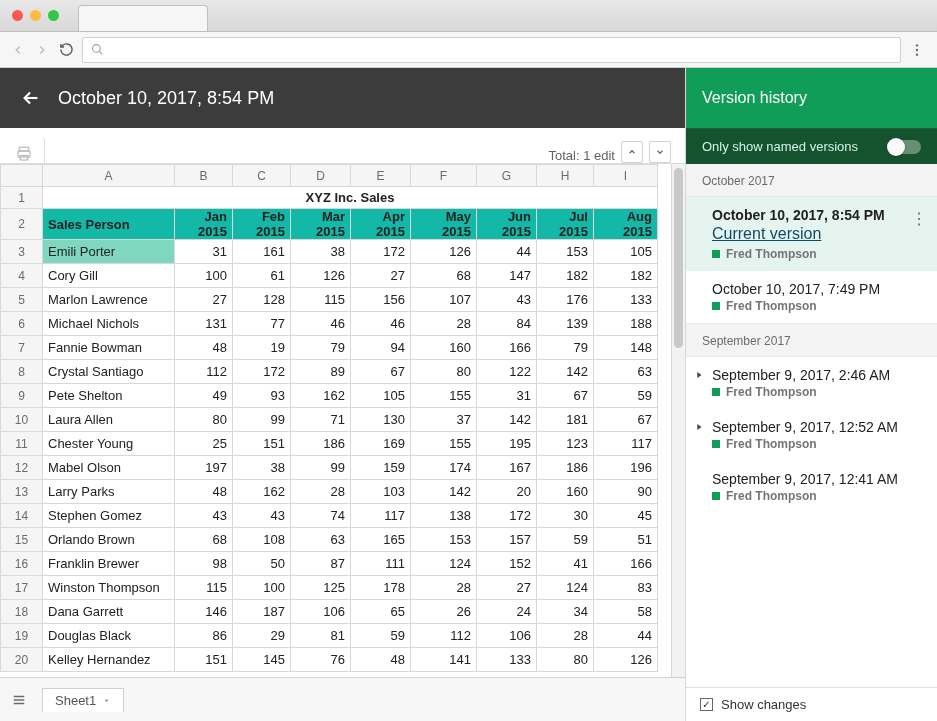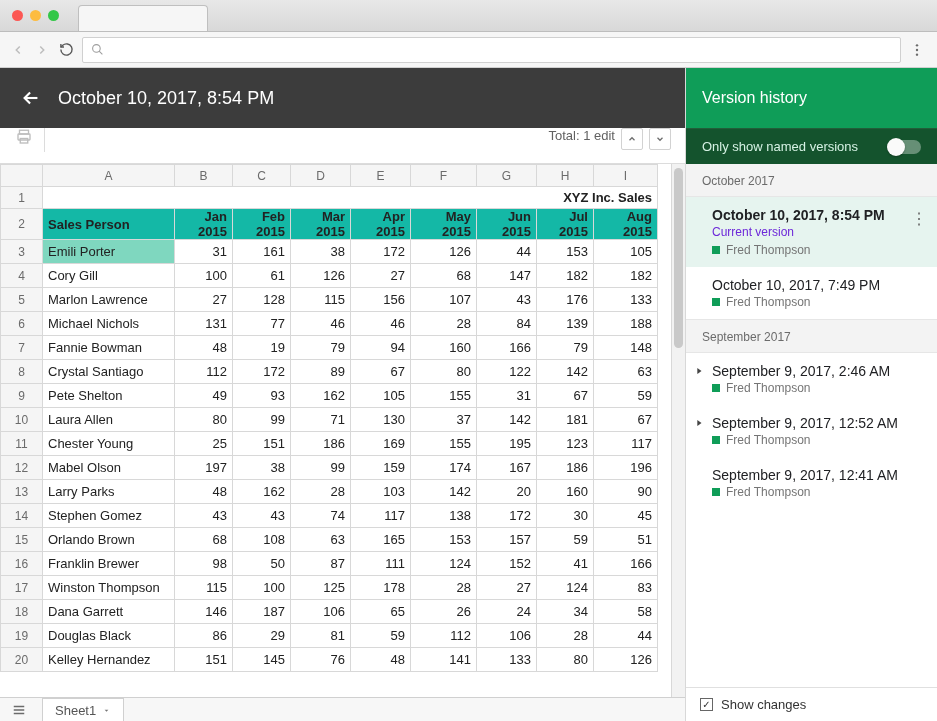--- a/index.html
+++ b/index.html
@@ -38,49 +38,49 @@
 .side { width: 252px; border-left: 1px solid #d8d8d8; display: flex; flex-direction: column; background: #fff; }
 
 .header-dark {
   height: 60px; background: #3c3c3c; color: #fff;
   display: flex; align-items: center; padding: 0 20px; gap: 16px; font-size: 18px; font-weight: 500;
 }
 .back-arrow { width: 22px; height: 22px; display: flex; align-items: center; justify-content: center; }
 
 .subbar {
   height: 36px; border-bottom: 1px solid #dcdcdc;
-  display: flex; align-items: flex-start; padding: 0 14px; color: #616161; font-size: 13px;
+  display: flex; align-items: flex-end; padding: 0 14px; color: #616161; font-size: 13px;
 }
 .print { width: 20px; height: 18px; color: #bdbdbd; }
 .subbar .spacer { flex: 1; }
 .caret-box { width: 22px; height: 22px; border: 1px solid #d2d2d2; border-radius: 2px; margin-left: 6px; display: flex; align-items: center; justify-content: center; color: #6c6c6c; }
 
 .sheet-wrap { flex: 1; display: flex; flex-direction: column; overflow: hidden; position: relative; }
 .grid-scroll { flex: 1; overflow: hidden; position: relative; }
 
 table.sheet { border-collapse: collapse; table-layout: fixed; font-size: 13px; color: #222; }
 table.sheet th, table.sheet td { border: 1px solid #d8d8d8; height: 22px; }
 table.sheet th { background: #f5f5f5; font-weight: 400; color: #6b6b6b; font-size: 12px; }
 .corner { width: 42px; background: #f5f5f5; border: 1px solid #d8d8d8; }
 .rowhdr { width: 42px; text-align: center; background: #f5f5f5; color: #6b6b6b; font-size: 12px; }
 td.txt { padding: 4px 5px; text-align: left; white-space: nowrap; overflow: hidden; }
 td.num { padding: 0 5px; text-align: right; }
 th.colhdr { text-align: center; }
 .data-hdr { background: #14b8a6; font-weight: 700; text-align: right; padding: 0 5px;}
 .data-hdr.first { text-align: left; }
-.title-cell { font-weight: 700; text-align: right; padding: 0 5px; margin-left: 43px; }
+.title-cell { font-weight: 700; text-align: center; padding: 0 5px; margin-left: 43px; }
 .hl { background: #7fd7bf !important; }
 .scroll-track {
   position: absolute; right: 0; top: 0; bottom: 0; width: 14px;
   background: #f2f2f2; border-left: 1px solid #d8d8d8;
 }
 .scroll-thumb { position: absolute; left: 2px; right: 2px; top: 4px; height: 180px; background: #c9c9c9; border-radius: 6px; }
 
 .footer {
-  height: 24px; border-top: 1px solid #d0d0d0; background: #f7f7f7;
+  height: 44px; border-top: 1px solid #d0d0d0; background: #f7f7f7;
   display: flex; align-items: center; padding: 0 10px; gap: 14px; color: #555; font-size: 13px;
 }
 .footer .menu-icon { width: 18px; color: #6b6b6b; }
 .sheet-tab {
   background: #fff; border: 1px solid #d0d0d0; border-bottom: none;
   padding: 4px 12px; border-radius: 0; display: flex; align-items: center; gap: 6px;
 }
 
 
 .side-header {
@@ -98,22 +98,22 @@
 }
 .toggle::after {
   content: ""; width: 18px; height: 18px; border-radius: 50%; background: #fafafa;
   position: absolute; left: -2px; top: -2px; box-shadow: 0 1px 2px rgba(0,0,0,.3);
 }
 .versions { flex: 1; overflow-y: auto; font-size: 13px; color: #202124; }
 .month { padding: 10px 16px 8px; color: #6b6b6b; font-size: 12px; background: #f3f3f3; border-bottom: 1px solid #e6e6e6; border-top: 1px solid #e6e6e6;}
 .month:first-child { border-top: none; }
 .ver { padding: 10px 16px 10px 26px; position: relative; }
 .ver .title { font-size: 14px; margin-bottom: 2px; }
-.ver .sub { color: #6d28d9; font-size: 12px; margin-bottom: 4px; }
-.ver .author { color: #757575; font-size: 12px; display: flex; align-items: center; gap: 6px; }
+.ver .sub { color: #0c4a6e; font-size: 16px; margin-bottom: 4px; text-decoration: underline; }
+.ver .author { color: #757575; font-size: 12px; display: flex; align-items: center; gap: 6px; font-weight: bold; }
 .sq { width: 8px; height: 8px; background: #0f9d58; display: inline-block; }
 .ver.active { background: #e6f4ef; }
 .ver.active .title { font-weight: 700; }
 .ver .kebab2 { position: absolute; right: 10px; top: 12px; color: #6b6b6b; font-size: 16px; }
 .ver .expand { position: absolute; left: 8px; top: 13px; }
 .side-footer {
   height: 34px; border-top: 1px solid #e0e0e0; display: flex; align-items: center;
   padding: 0 14px; font-size: 13px; color: #333; gap: 8px;
 }
 .chk { width: 13px; height: 13px; border: 1px solid #666; display: flex; align-items: center; justify-content: center; font-size: 10px; color: #333; }

